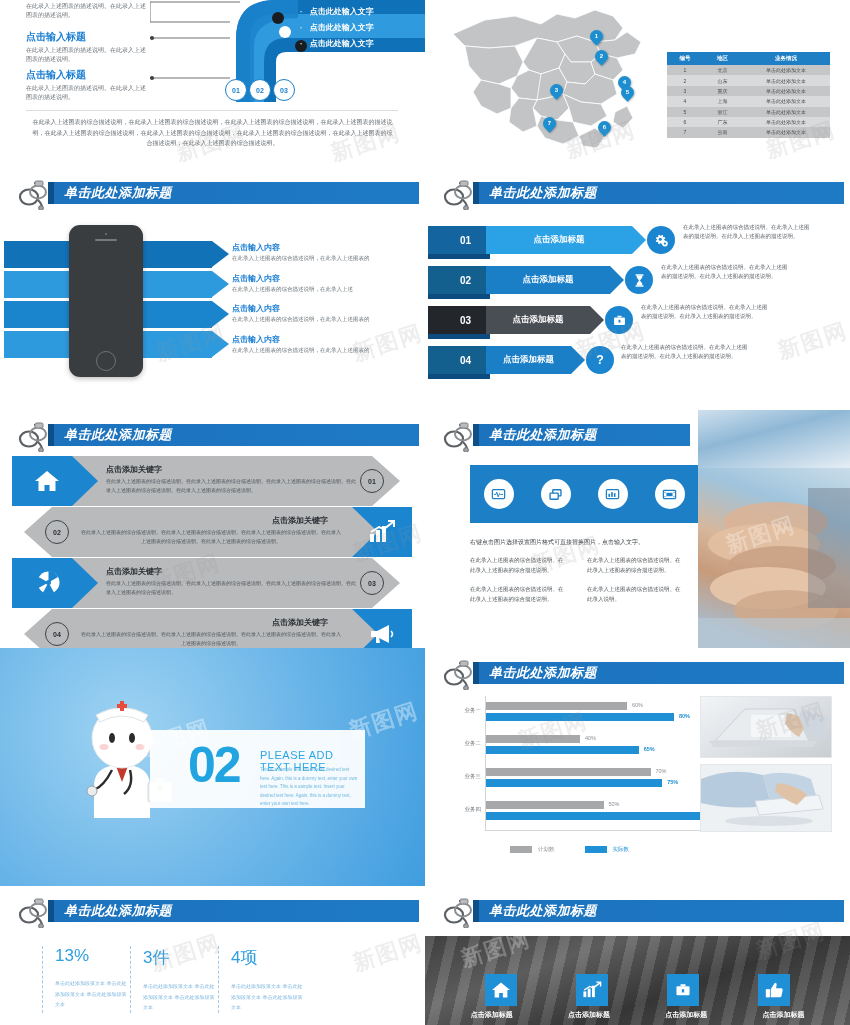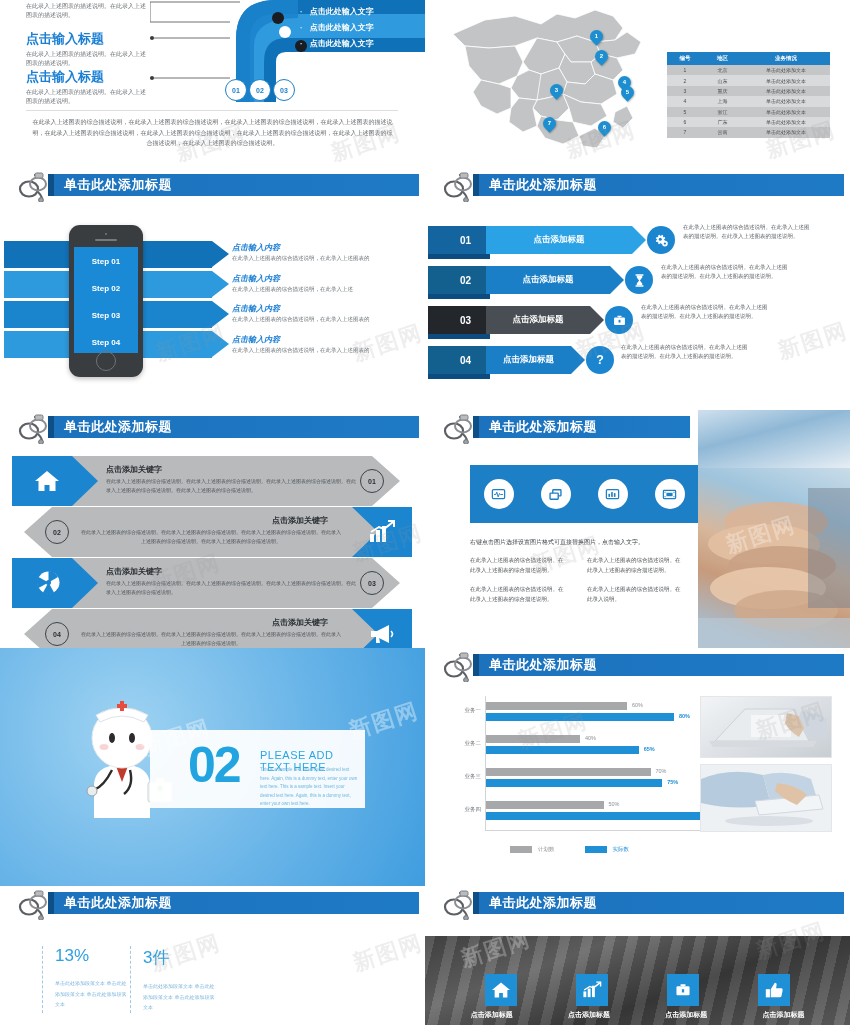--- a/index.html
+++ b/index.html
@@ -9,21 +9,21 @@
     font-family: "Liberation Sans", "DejaVu Sans", sans-serif;
     overflow:hidden;
     position:relative;
   }
   .page { position:relative; width:850px; height:1025px; }
 
   
   .slide { position:absolute; overflow:hidden; background:#fff; }
 
   
-  .title-wrap { position:absolute; left:18px; top:4px; right:6px; height:28px; }
+  .title-wrap { position:absolute; left:18px; top:12px; right:6px; height:28px;font-style:italic; }
   .steth { position:absolute; left:0; top:0; width:34px; height:30px; }
   .title-bar {
     position:absolute; left:30px; top:2px; right:0; height:22px;
     background:linear-gradient(to right,#0f5fa0 0%,#0f5fa0 6px,#1c72bd 6px,#1f7ac6 100%);
     display:flex; align-items:center;
   }
   .title-bar .accent { width:6px; height:100%; background:#0d4f86; position:absolute; left:0; top:0;}
   .title-bar span {
     color:#fff; font-size:13px; font-weight:bold; margin-left:16px;
     letter-spacing:.5px; white-space:nowrap;
@@ -32,21 +32,21 @@
   
   .wm {
     position:absolute; color:rgba(150,150,150,.16); font-size:22px;
     font-weight:bold; transform:rotate(-18deg); pointer-events:none;
     white-space:nowrap; letter-spacing:2px;
   }
 
   
   #s1 { left:0; top:0; width:425px; height:168px; }
   .s1-text { position:absolute; left:26px; width:122px; }
-  .s1-head { color:#1b7fd4; font-size:13px; font-weight:bold; margin-bottom:2px; }
+  .s1-head { color:#1b7fd4; font-size:10px; font-weight:bold; margin-bottom:2px; }
   .s1-body { color:#6b7277; font-size:6px; line-height:1.55; }
   .s1-pipe { position:absolute; left:228px; top:-6px; width:200px; height:108px; }
   .s1-bullets { position:absolute; left:300px; top:4px; }
   .s1-bullets div { color:#fff; font-size:8px; font-weight:bold; height:16px; line-height:16px; }
   .s1-bullets div::before { content:"·"; margin-right:7px; color:#cfe6fa; }
   .s1-circles { position:absolute; left:225px; top:79px; display:flex; gap:2px; }
   .s1-circles span {
     width:22px; height:22px; border-radius:50%; background:#fff;
     border:1px solid #1d80cc; color:#1d80cc; font-size:7px; font-weight:bold;
     display:flex; align-items:center; justify-content:center;
@@ -84,21 +84,21 @@
   }
   .phone .screen { position:absolute; left:5px; top:22px; width:64px; height:106px; background:#1b8ad6; }
   .phone .spk { position:absolute; left:26px; top:14px; width:22px; height:2px; background:#75797d; border-radius:2px; }
   .phone .dot { position:absolute; left:36px; top:8px; width:2px; height:2px; background:#75797d; border-radius:50%; }
   .phone .home { position:absolute; left:27px; bottom:6px; width:20px; height:20px;
                  border:1.6px solid #6e7275; border-radius:50%; }
   .phone .step { position:absolute; left:0; width:64px; color:#fff; font-size:8px;
                  font-weight:bold; text-align:center; }
   .s3-right { position:absolute; left:232px; top:74px; width:190px; }
   .s3-item { height:27.5px; margin-bottom:3px; }
-  .s3-item h4 { color:#1b7fd4; font-size:8px; font-weight:bold; margin-bottom:2px;font-style:italic; }
+  .s3-item h4 { color:#1b7fd4; font-size:8px; font-weight:bold; margin-bottom:2px; }
   .s3-item p { color:#6b7277; font-size:5.5px; }
 
   
   #s4 { left:425px; top:168px; width:425px; height:242px; }
   .s4-row { position:absolute; left:0; height:34px; width:100%; }
   .s4-num { position:absolute; left:3px; top:0; height:28px; width:75px;
             color:#fff; font-size:10px; font-weight:bold; display:flex;
             align-items:center; justify-content:center; }
   .s4-numsh { position:absolute; left:3px; top:28px; height:5px; width:62px; background:#0c4c81; }
   .s4-arrow { position:absolute; top:0; height:28px; display:flex; align-items:center;
@@ -364,26 +364,20 @@
     </div>
     <div class="ribbon">
       <div class="bar" style="background:#2d9ade"></div>
       <div class="tip" style="border-left:17px solid #2d9ade"></div>
     </div>
   </div>
 
   <div class="phone">
     <div class="dot"></div>
     <div class="spk"></div>
-    <div class="screen">
-      <div class="step" style="top:10px">Step 01</div>
-      <div class="step" style="top:37px">Step 02</div>
-      <div class="step" style="top:64px">Step 03</div>
-      <div class="step" style="top:91px">Step 04</div>
-    </div>
     <div class="home"></div>
   </div>
 
   <div class="s3-right">
     <div class="s3-item">
       <h4>点击输入内容</h4>
       <p>在此录入上述图表的综合描述说明，在此录入上述图表的</p>
     </div>
     <div class="s3-item">
       <h4>点击输入内容</h4>
@@ -775,20 +769,24 @@
   </div>
   <div class="stats" id="stats-row">
         <div class="stat">
           <div class="v">13%</div>
           <div class="d">单击此处添加段落文本 单击此处添加段落文本 单击此处添加段落文本</div>
         </div>
         <div class="stat">
           <div class="v">3件</div>
           <div class="d">单击此处添加段落文本 单击此处添加段落文本 单击此处添加段落文本</div>
         </div>
+        <div class="stat">
+          <div class="v">4项</div>
+          <div class="d">单击此处添加段落文本 单击此处添加段落文本 单击此处添加段落文本</div>
+        </div>
       </div>
   <div class="wm" style="left:150px;top:52px">新图网</div>
   <div class="wm" style="left:352px;top:52px">新图网</div>
 </div>
 
 <div class="slide" id="s10">
   <div class="title-wrap">
     <svg class="steth" viewBox="0 0 34 30">
       <ellipse cx="11" cy="17" rx="9" ry="7.5" fill="none" stroke="#5c6064" stroke-width="2.2"></ellipse>
       <ellipse cx="20" cy="12" rx="8" ry="6.5" fill="none" stroke="#8a8e92" stroke-width="2"></ellipse>

